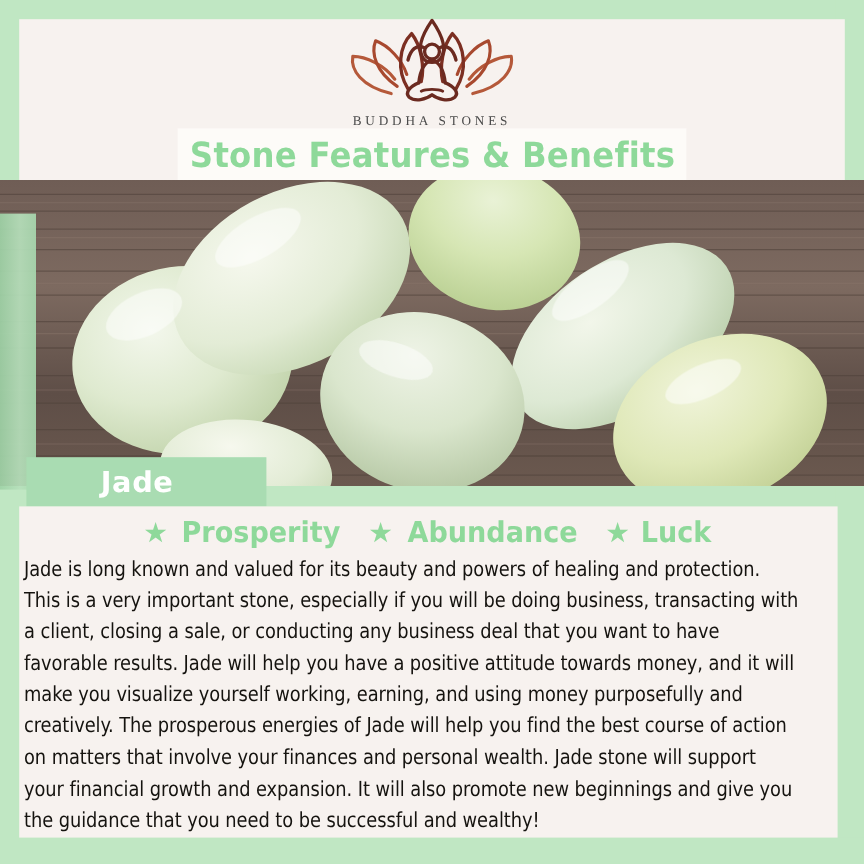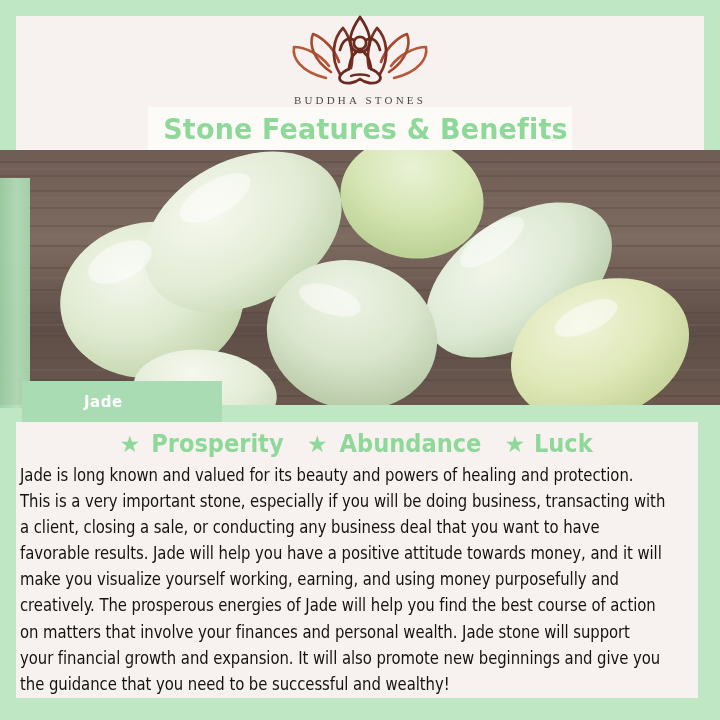--- a/index.html
+++ b/index.html
@@ -81,21 +81,21 @@
   }
 
   
   .title-banner {
     position: absolute;
     left: 148px; top: 107px;
     width: 424px; height: 44px;
     background: #fdfbf8;
     display: flex;
     align-items: center;
-    justify-content: flex-start;
+    justify-content: center;
   }
   .title-text {
     font-family: "DejaVu Sans", sans-serif;
     font-weight: bold;
     font-size: 29px;
     color: #8ed99a;
     letter-spacing: .2px;
     white-space: nowrap;
     transform: scaleX(0.93);
   }
@@ -125,21 +125,21 @@
     left: 22px; top: 381px;
     width: 200px; height: 41px;
     background: #a9dcb2;
     display: flex;
     align-items: center;
   }
   .label-text {
     margin-left: 62px;
     font-family: "DejaVu Sans", sans-serif;
     font-weight: bold;
-    font-size: 15px;
+    font-size: 24px;
     color: #ffffff;
     letter-spacing: .5px;
   }
 
   
   .card-bottom {
     position: absolute;
     left: 16px; top: 422px;
     width: 682px; height: 276px;
     background: #f7f2ef;

